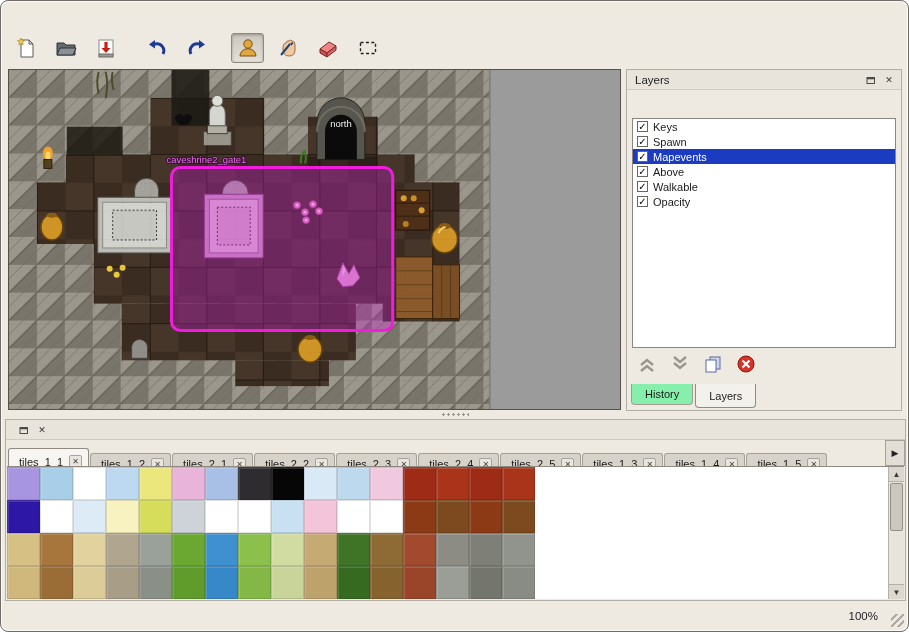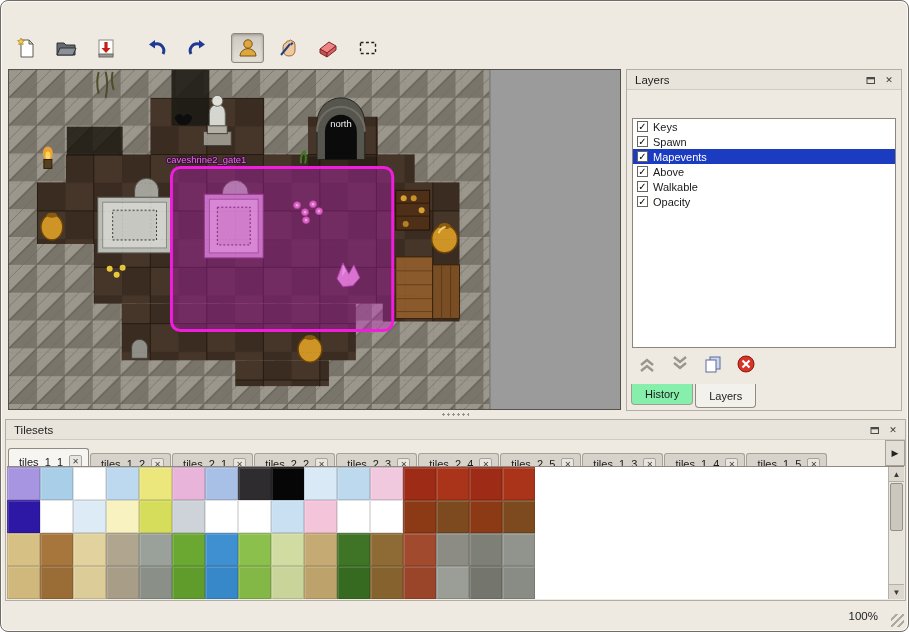--- a/index.html
+++ b/index.html
@@ -363,21 +363,20 @@
         <div class="dock-tab active">Layers</div>
       </div>
   </div>
 
   <div class="splitter">
     <div class="splitter-grip"></div>
   </div>
 
   <div class="dock tilesets-dock">
     <div class="dock-titlebar">
-      <span class="dock-title">Tilesets</span>
       <span class="dock-btn">
         <svg width="10" height="10" viewBox="0 0 10 10">
           <rect x="1" y="2.5" width="7.5" height="6" fill="none" stroke="#4a4a46"></rect>
           <rect x="1" y="2.5" width="7.5" height="1.8" fill="#4a4a46"></rect>
         </svg>
       </span>
       <span class="dock-btn">✕</span>
     </div>
     <div class="ts-tabbar"><div class="ts-tab active">
           <span>tiles_1_1</span>

